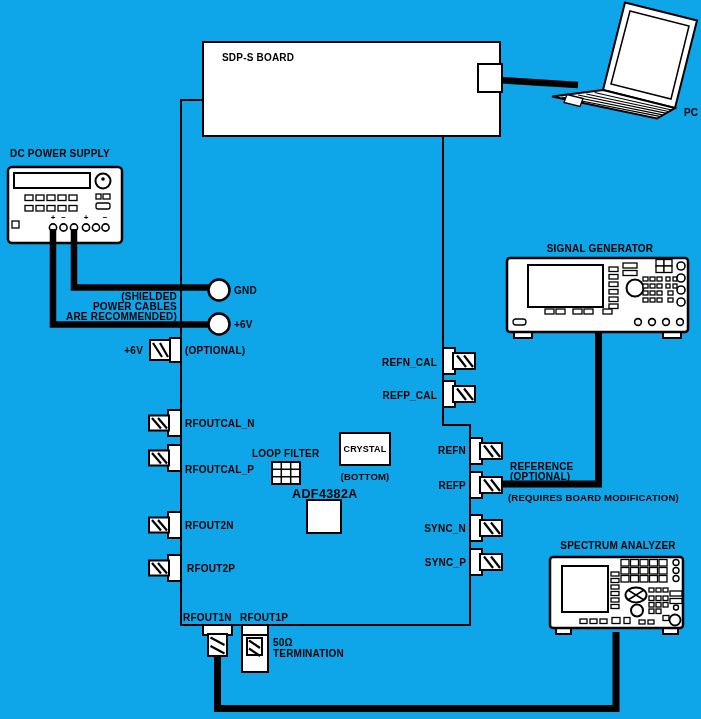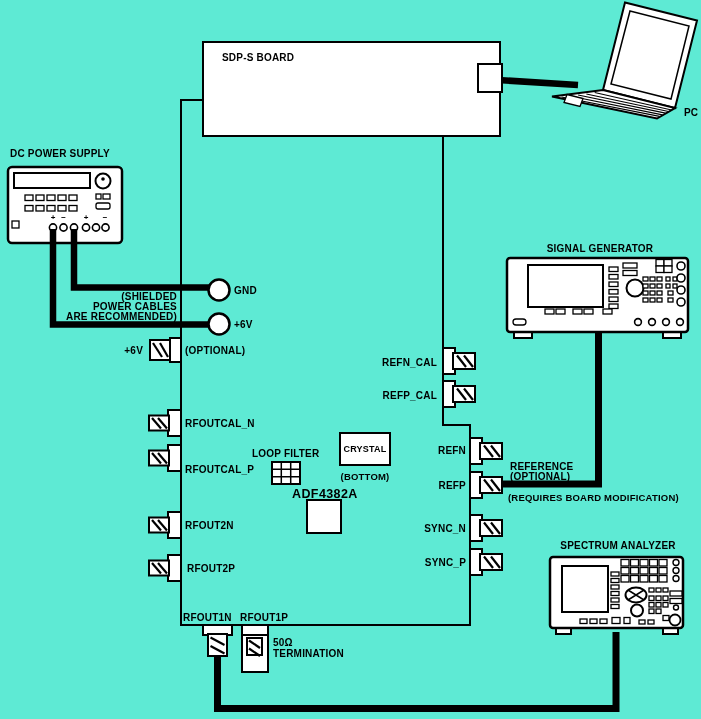--- a/index.html
+++ b/index.html
@@ -1,16 +1,16 @@
 <!DOCTYPE html>
 <html><head>
 <meta charset="utf-8">
 <style>
   html,body{margin:0;padding:0;background:#fff;}
-  .stage{width:701px;height:719px;position:relative;background:#5eead4;}
+  .stage{width:701px;height:719px;position:relative;background:#0ea5e9;}
   svg{display:block;}
   text{font-family:"Liberation Sans","DejaVu Sans",sans-serif;font-weight:bold;fill:#000;}
   .t  {font-size:10px;letter-spacing:.2px;}
   .t9 {font-size:9px;letter-spacing:.2px;}
   .t95{font-size:9.5px;letter-spacing:.2px;}
   .t8 {font-size:8px;}
   .tbig{font-size:12.5px;letter-spacing:.4px;}
   .ln  {stroke:#000;stroke-width:2;fill:none;}
   .ln15{stroke:#000;stroke-width:1.5;fill:none;}
   .box {stroke:#000;stroke-width:2;fill:#fff;}

